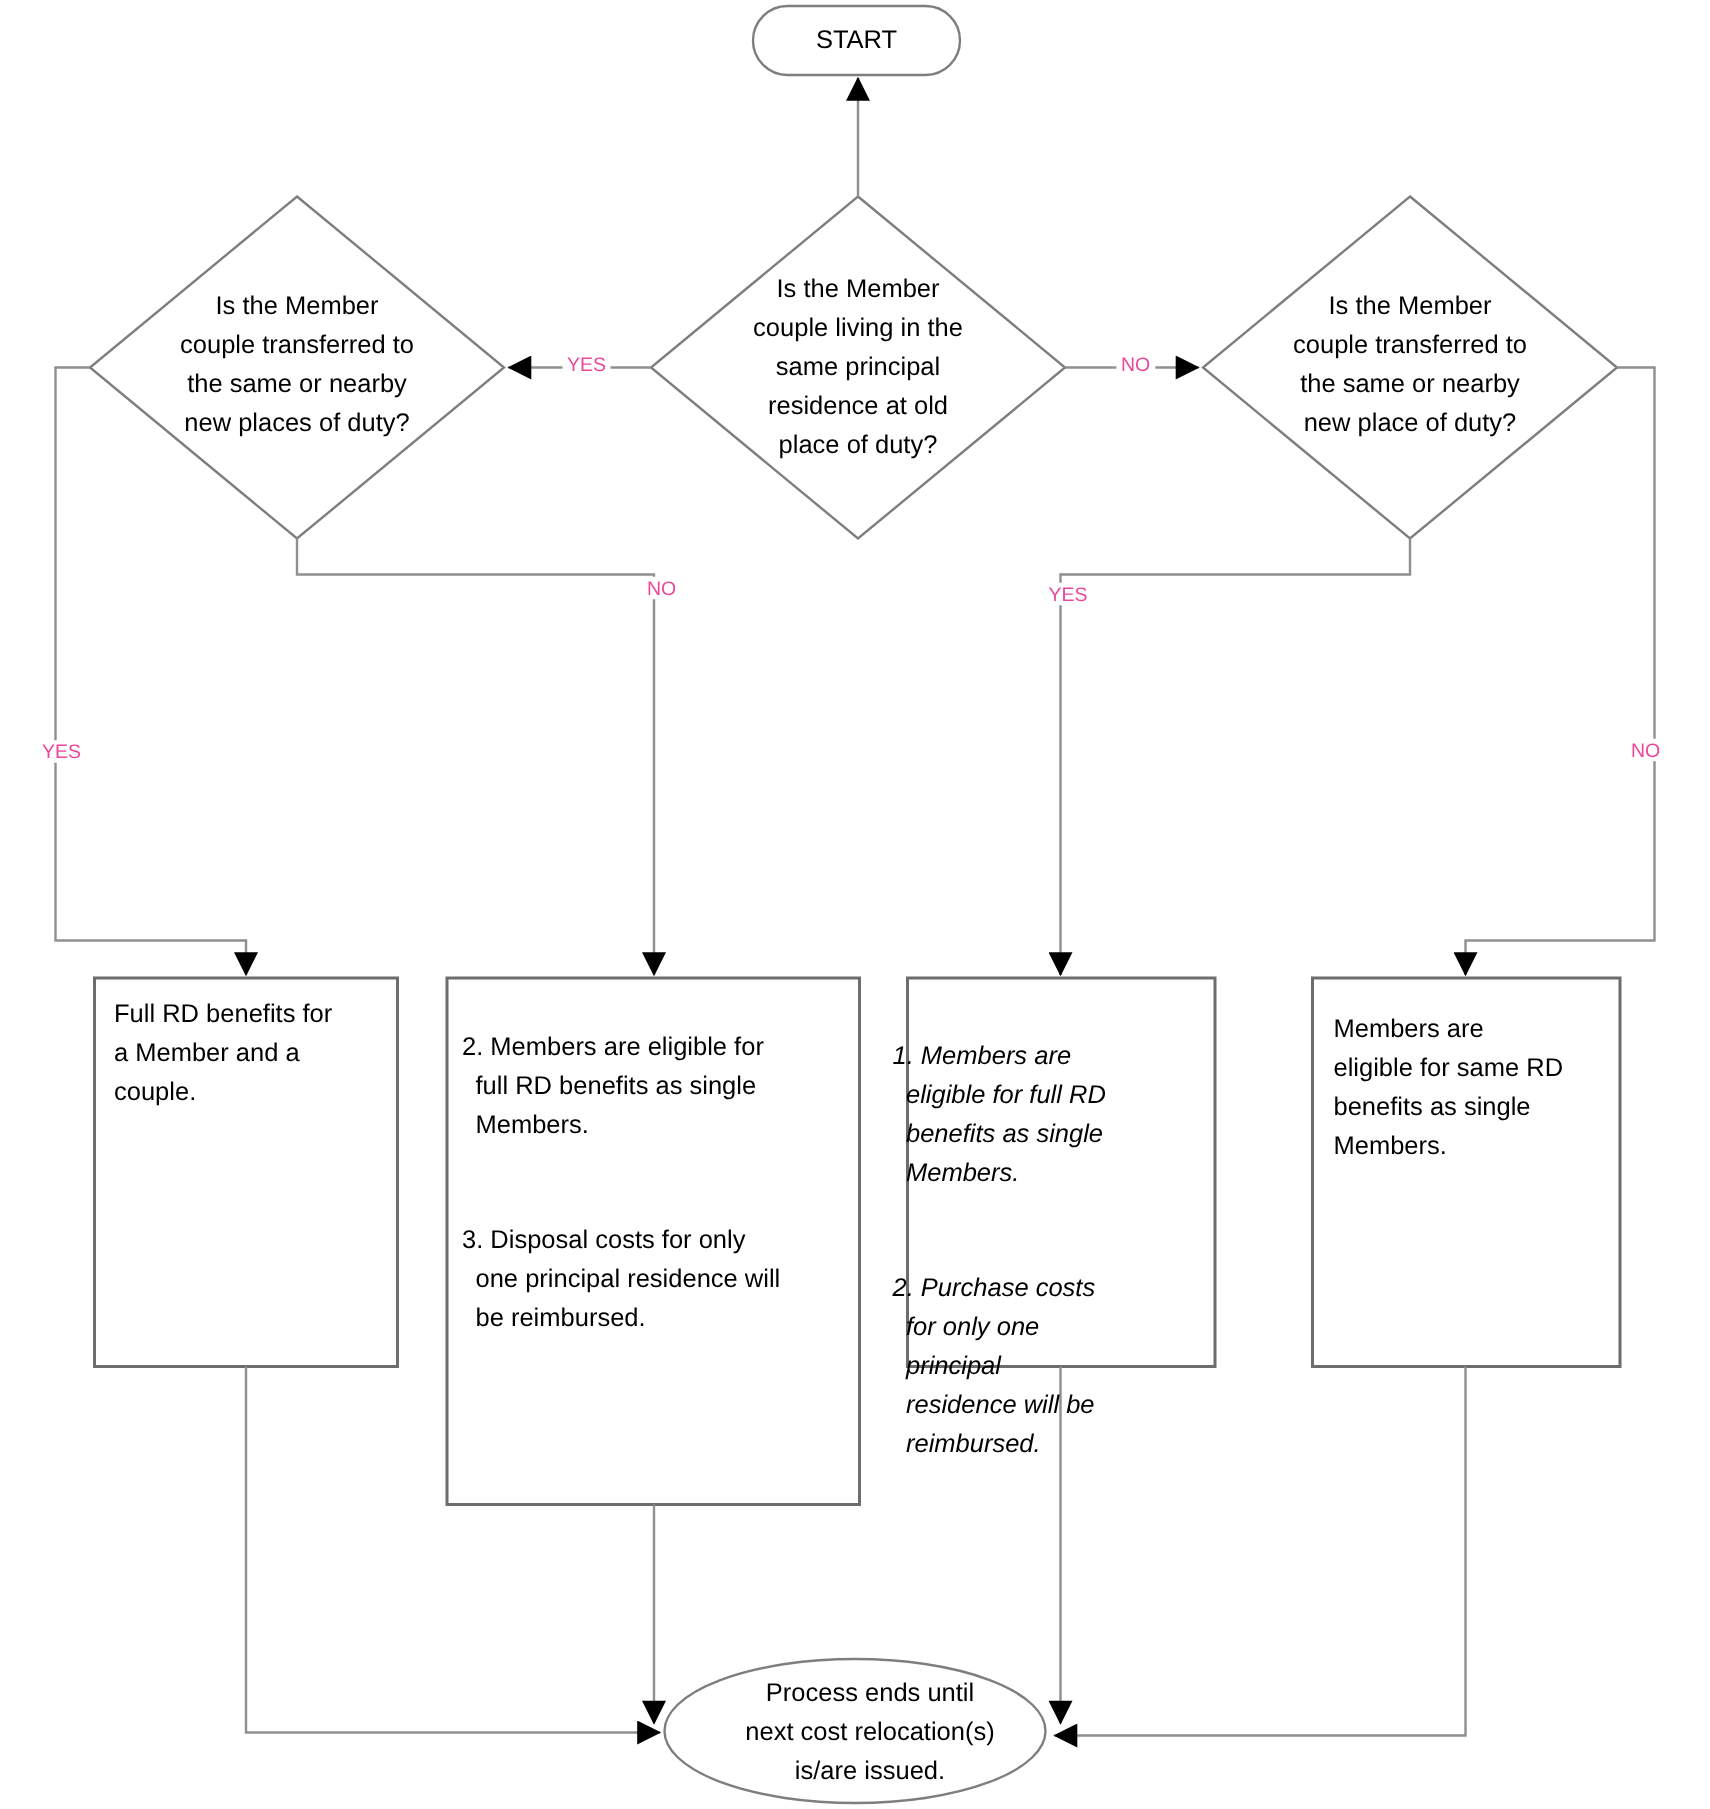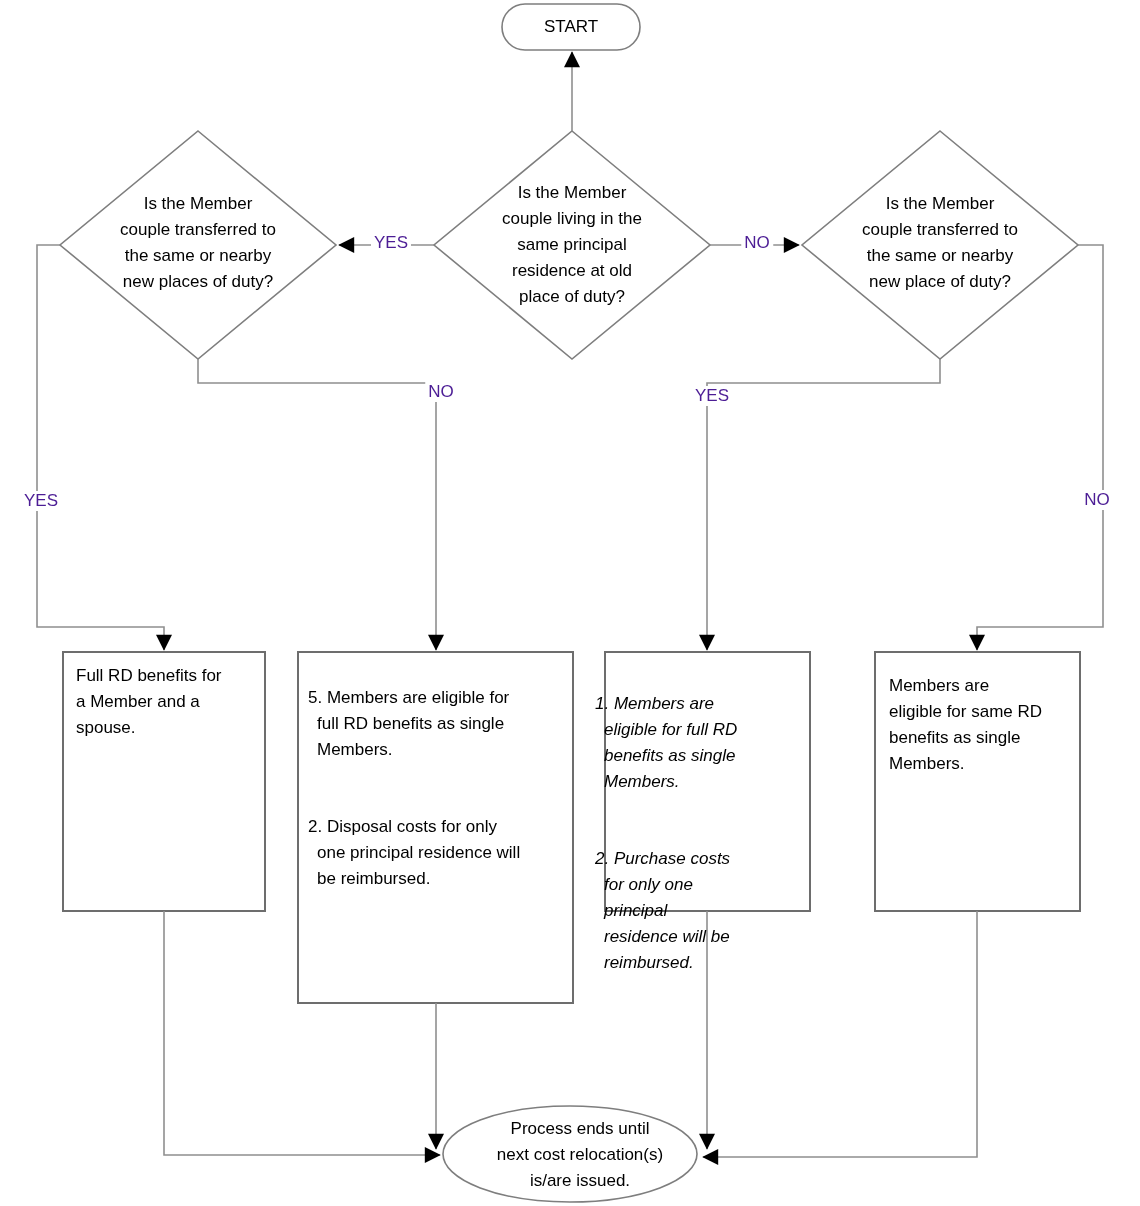--- a/index.html
+++ b/index.html
@@ -14,21 +14,21 @@
   .node-text{
     position:absolute;z-index:2;font-size:17px;line-height:26px;
     white-space:pre-line;color:#000;
   }
   .center{text-align:center;}
   .flexcenter{display:flex;align-items:center;justify-content:center;white-space:normal;}
   .items p{margin:0 0 25px 0;padding-left:9px;text-indent:-9px;white-space:pre-line;}
   .items p:last-child{margin-bottom:0;}
   .lbl{
     position:absolute;z-index:3;transform:translate(-50%,-50%);
-    background:#ffffff;padding:0 3px;font-size:17px;color:#4c1d95;
+    background:#ffffff;padding:0 3px;font-size:13px;color:#ec4899;
   }
 </style>
 </head>
 <body>
 
 <div id="canvas">
 
   <svg id="edges" width="1140" height="1206" viewBox="0 0 1140 1206">
     <defs>
       <marker id="ah" viewBox="0 0 10 10" refX="9.5" refY="5" markerWidth="11" markerHeight="10" orient="auto-start-reverse">
@@ -72,27 +72,27 @@
 residence at old
 place of duty?</div>
 
   <div class="node-text center" style="left:830px;top:191px;width:220px;">Is the Member
 couple transferred to
 the same or nearby
 new place of duty?</div>
 
   <div class="node-text" style="left:76px;top:663px;width:182px;">Full RD benefits for
 a Member and a
-spouse.</div>
+couple.</div>
 
   <div class="node-text items" style="left:308px;top:659px;width:260px;">
-    <p>5. Members are eligible for
+    <p>2. Members are eligible for
 full RD benefits as single
 Members.</p>
-    <p>2. Disposal costs for only
+    <p>3. Disposal costs for only
 one principal residence will
 be reimbursed.</p>
   </div>
 
   <div class="node-text items" style="left:595px;top:665px;width:182px;font-style:italic;">
     <p>1. Members are
 eligible for full RD
 benefits as single
 Members.</p>
     <p>2. Purchase costs

